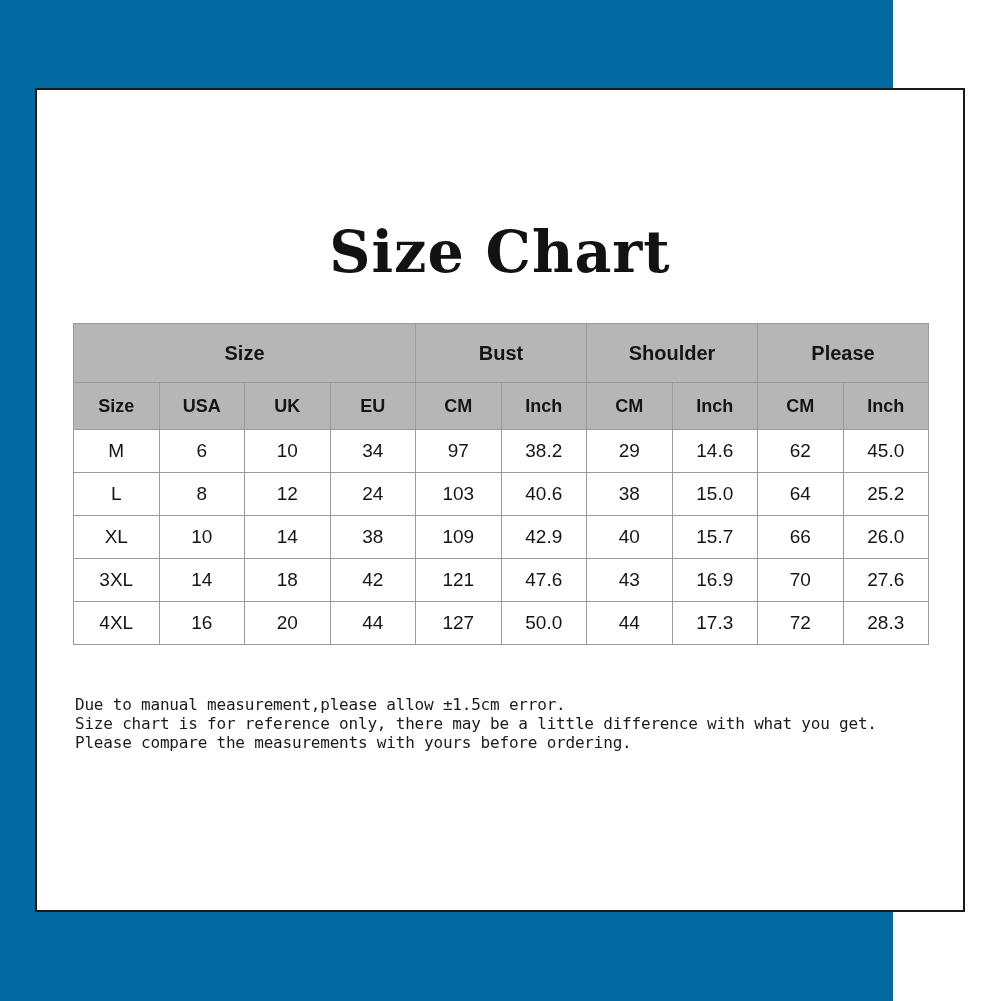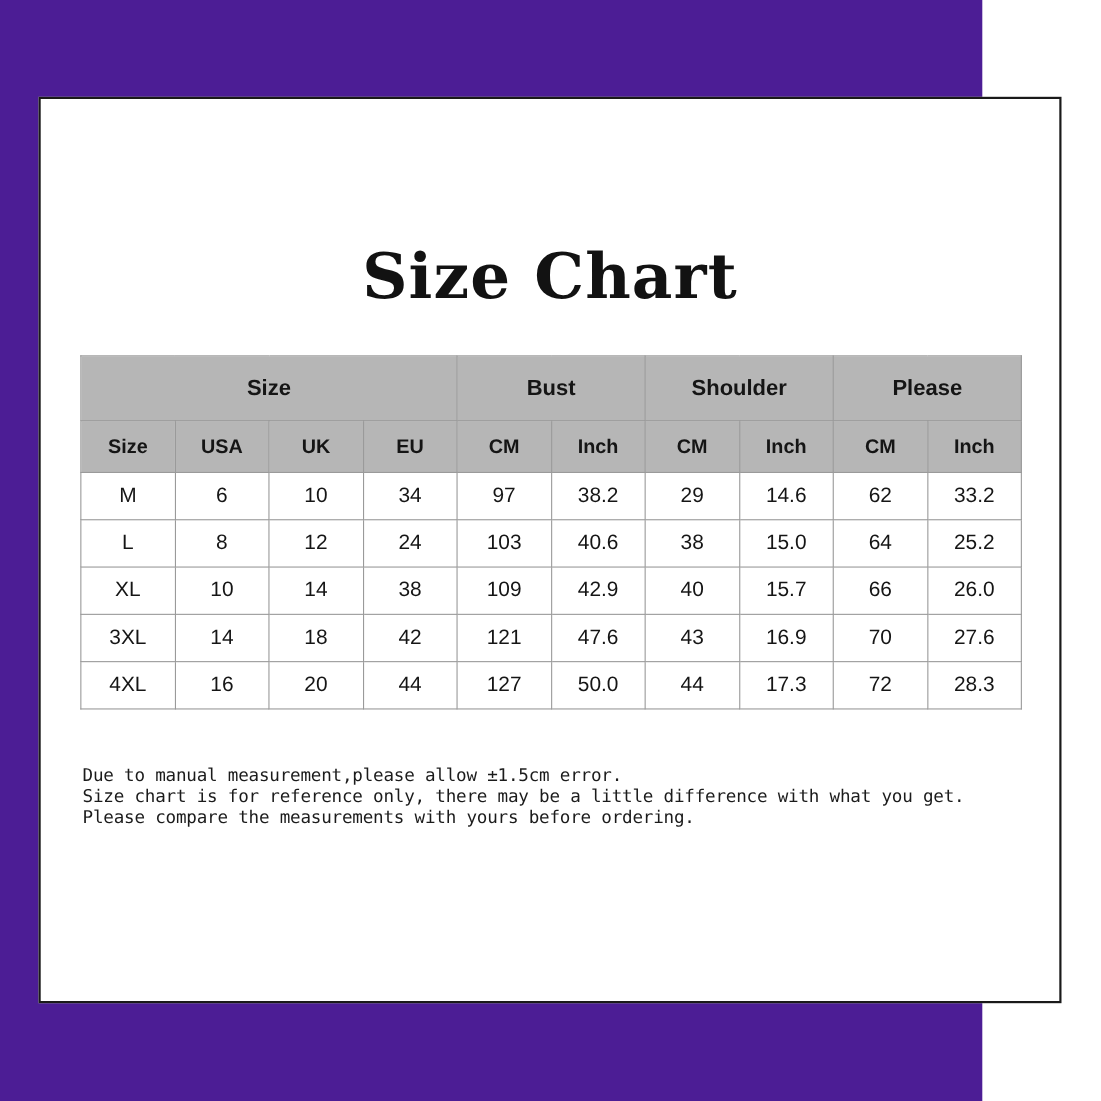--- a/index.html
+++ b/index.html
@@ -10,21 +10,21 @@
   body {
     width: 1001px;
     height: 1001px;
     font-family: "Liberation Sans", sans-serif;
     overflow: hidden;
   }
   .page {
     position: relative;
     width: 893px;
     height: 1001px;
-    background: #4c1d95;
+    background: #0369a1;
   }
   .card {
     position: absolute;
     left: 35px;
     top: 88px;
     width: 930px;
     height: 824px;
     border: 2px solid #1a1a1a;
     background: #ffffff;
     box-sizing: border-box;
@@ -125,21 +125,21 @@
         <tr>
           <td>M</td>
           <td>6</td>
           <td>10</td>
           <td>34</td>
           <td>97</td>
           <td>38.2</td>
           <td>29</td>
           <td>14.6</td>
           <td>62</td>
-          <td>33.2</td>
+          <td>45.0</td>
         </tr>
         <tr>
           <td>L</td>
           <td>8</td>
           <td>12</td>
           <td>24</td>
           <td>103</td>
           <td>40.6</td>
           <td>38</td>
           <td>15.0</td>

